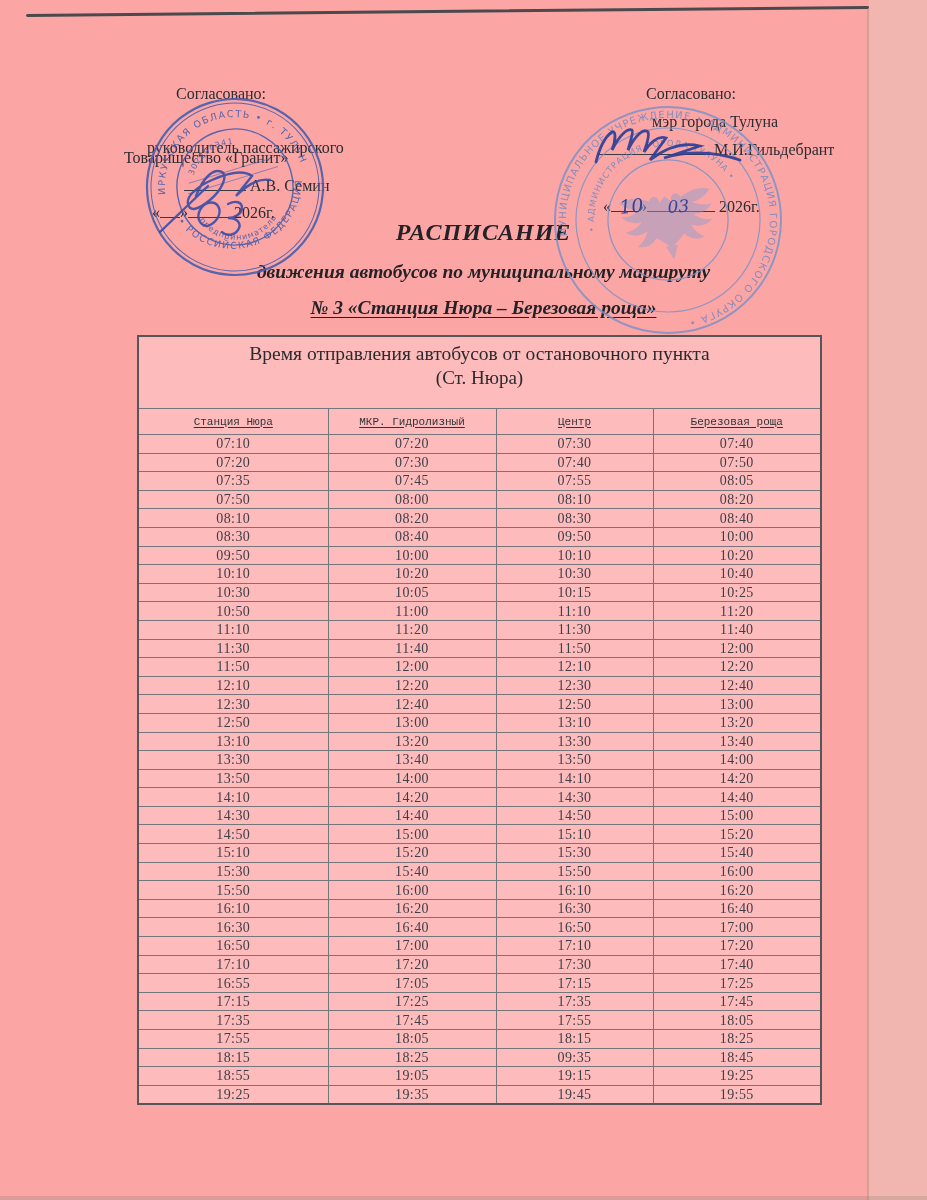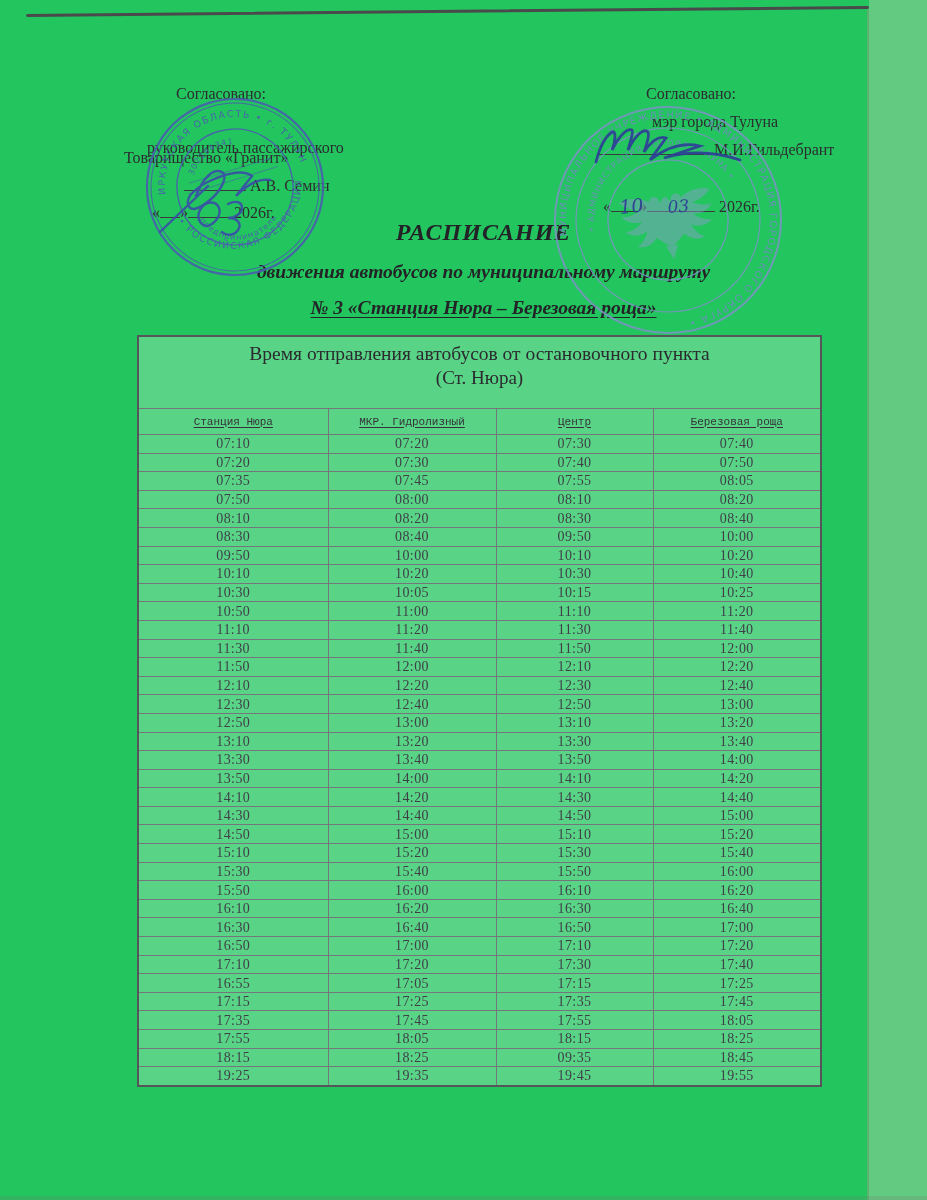--- a/index.html
+++ b/index.html
@@ -1,18 +1,18 @@
 <!DOCTYPE html>
 <html lang="ru"><head>
 <meta charset="utf-8">
 <style>
   html,body{margin:0;padding:0;background:#e8e6df;}
   .page{
     position:relative;width:927px;height:1200px;margin:0 auto;
-    background:#22c55e;
+    background:#fca5a5;
     overflow:hidden;
     font-family:"Liberation Serif","DejaVu Serif",serif;
     color:#2e2e33;
   }
   
   .scan-topline{position:absolute;left:26px;top:14px;width:843px;height:2.5px;
     background:#4a4a4c;transform:rotate(-0.55deg);transform-origin:0 0;border-radius:2px;}
   .scan-rightline{position:absolute;left:867px;top:9px;width:2px;height:1191px;
     background:rgba(165,155,132,.45);}
   .scan-bottomline{position:absolute;left:0;bottom:0;width:927px;height:4px;
@@ -308,20 +308,26 @@
           <td>18:15</td>
           <td>18:25</td>
         </tr>
         <tr>
           <td>18:15</td>
           <td>18:25</td>
           <td>09:35</td>
           <td>18:45</td>
         </tr>
         <tr>
+          <td>18:55</td>
+          <td>19:05</td>
+          <td>19:15</td>
+          <td>19:25</td>
+        </tr>
+        <tr>
           <td>19:25</td>
           <td>19:35</td>
           <td>19:45</td>
           <td>19:55</td>
         </tr>
       </tbody>
   </table>
 
   <svg class="abs stamp stamp-left" width="190" height="190" viewBox="0 0 190 190">
     <defs>

